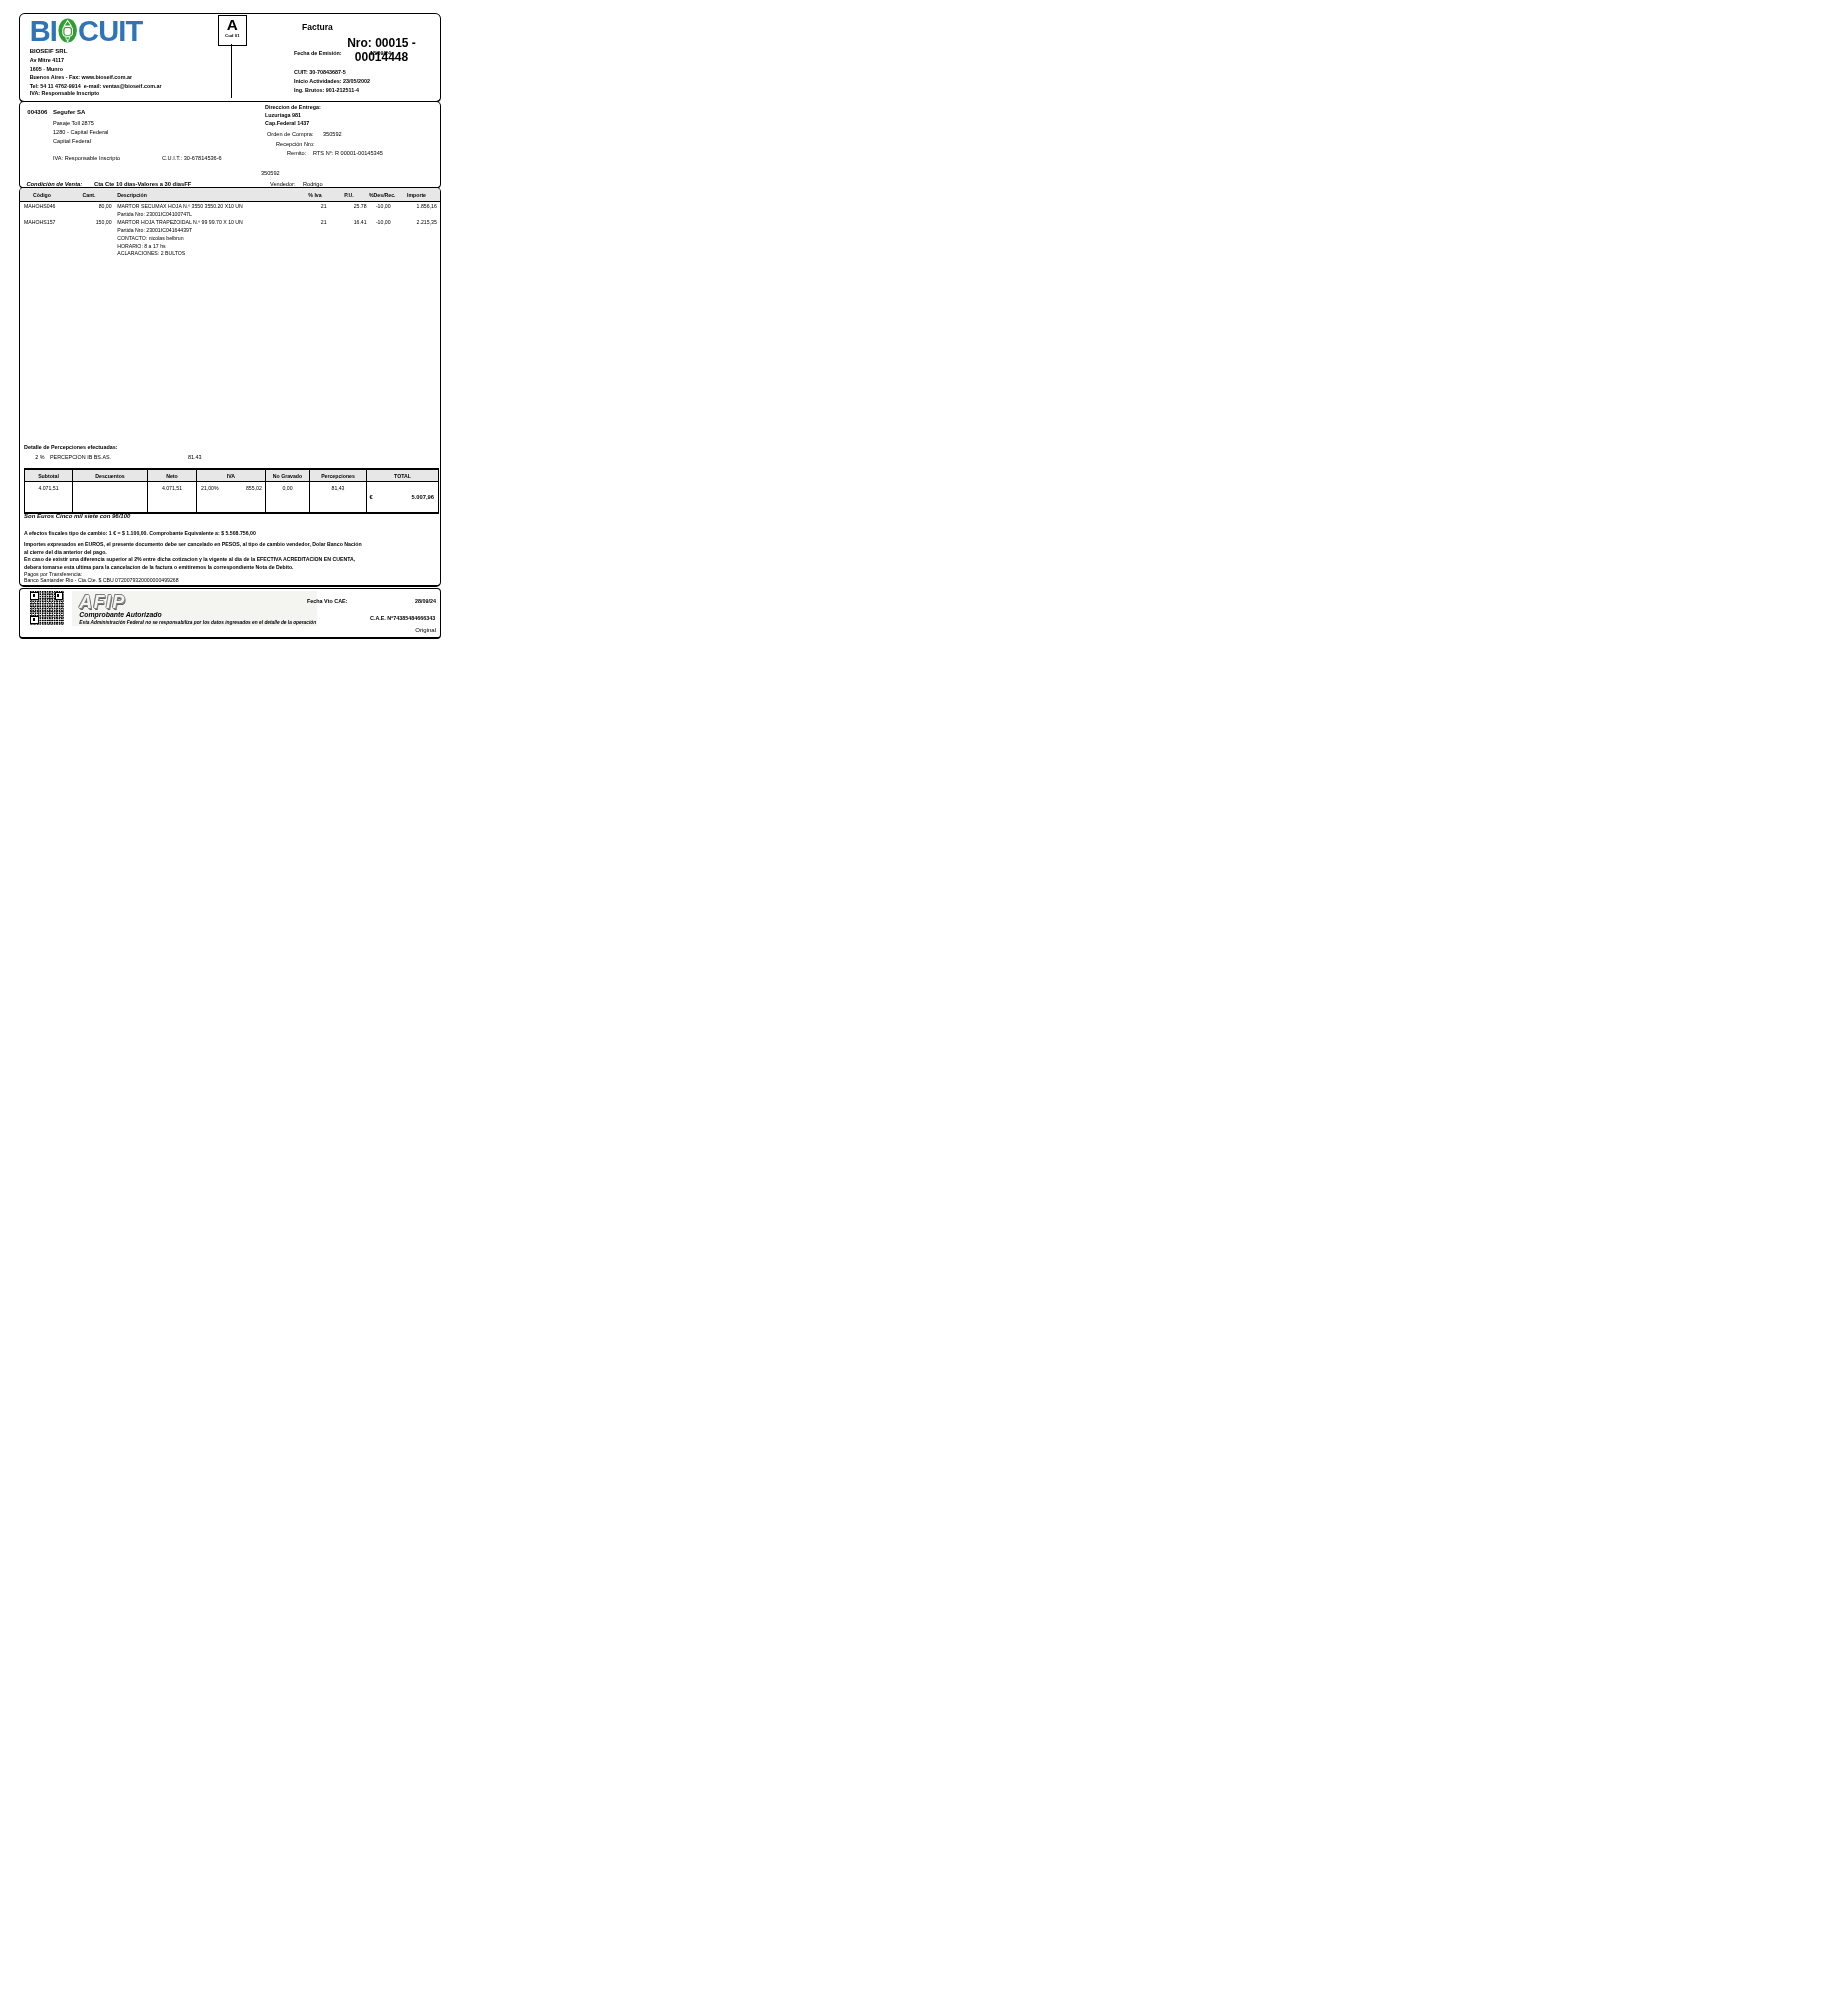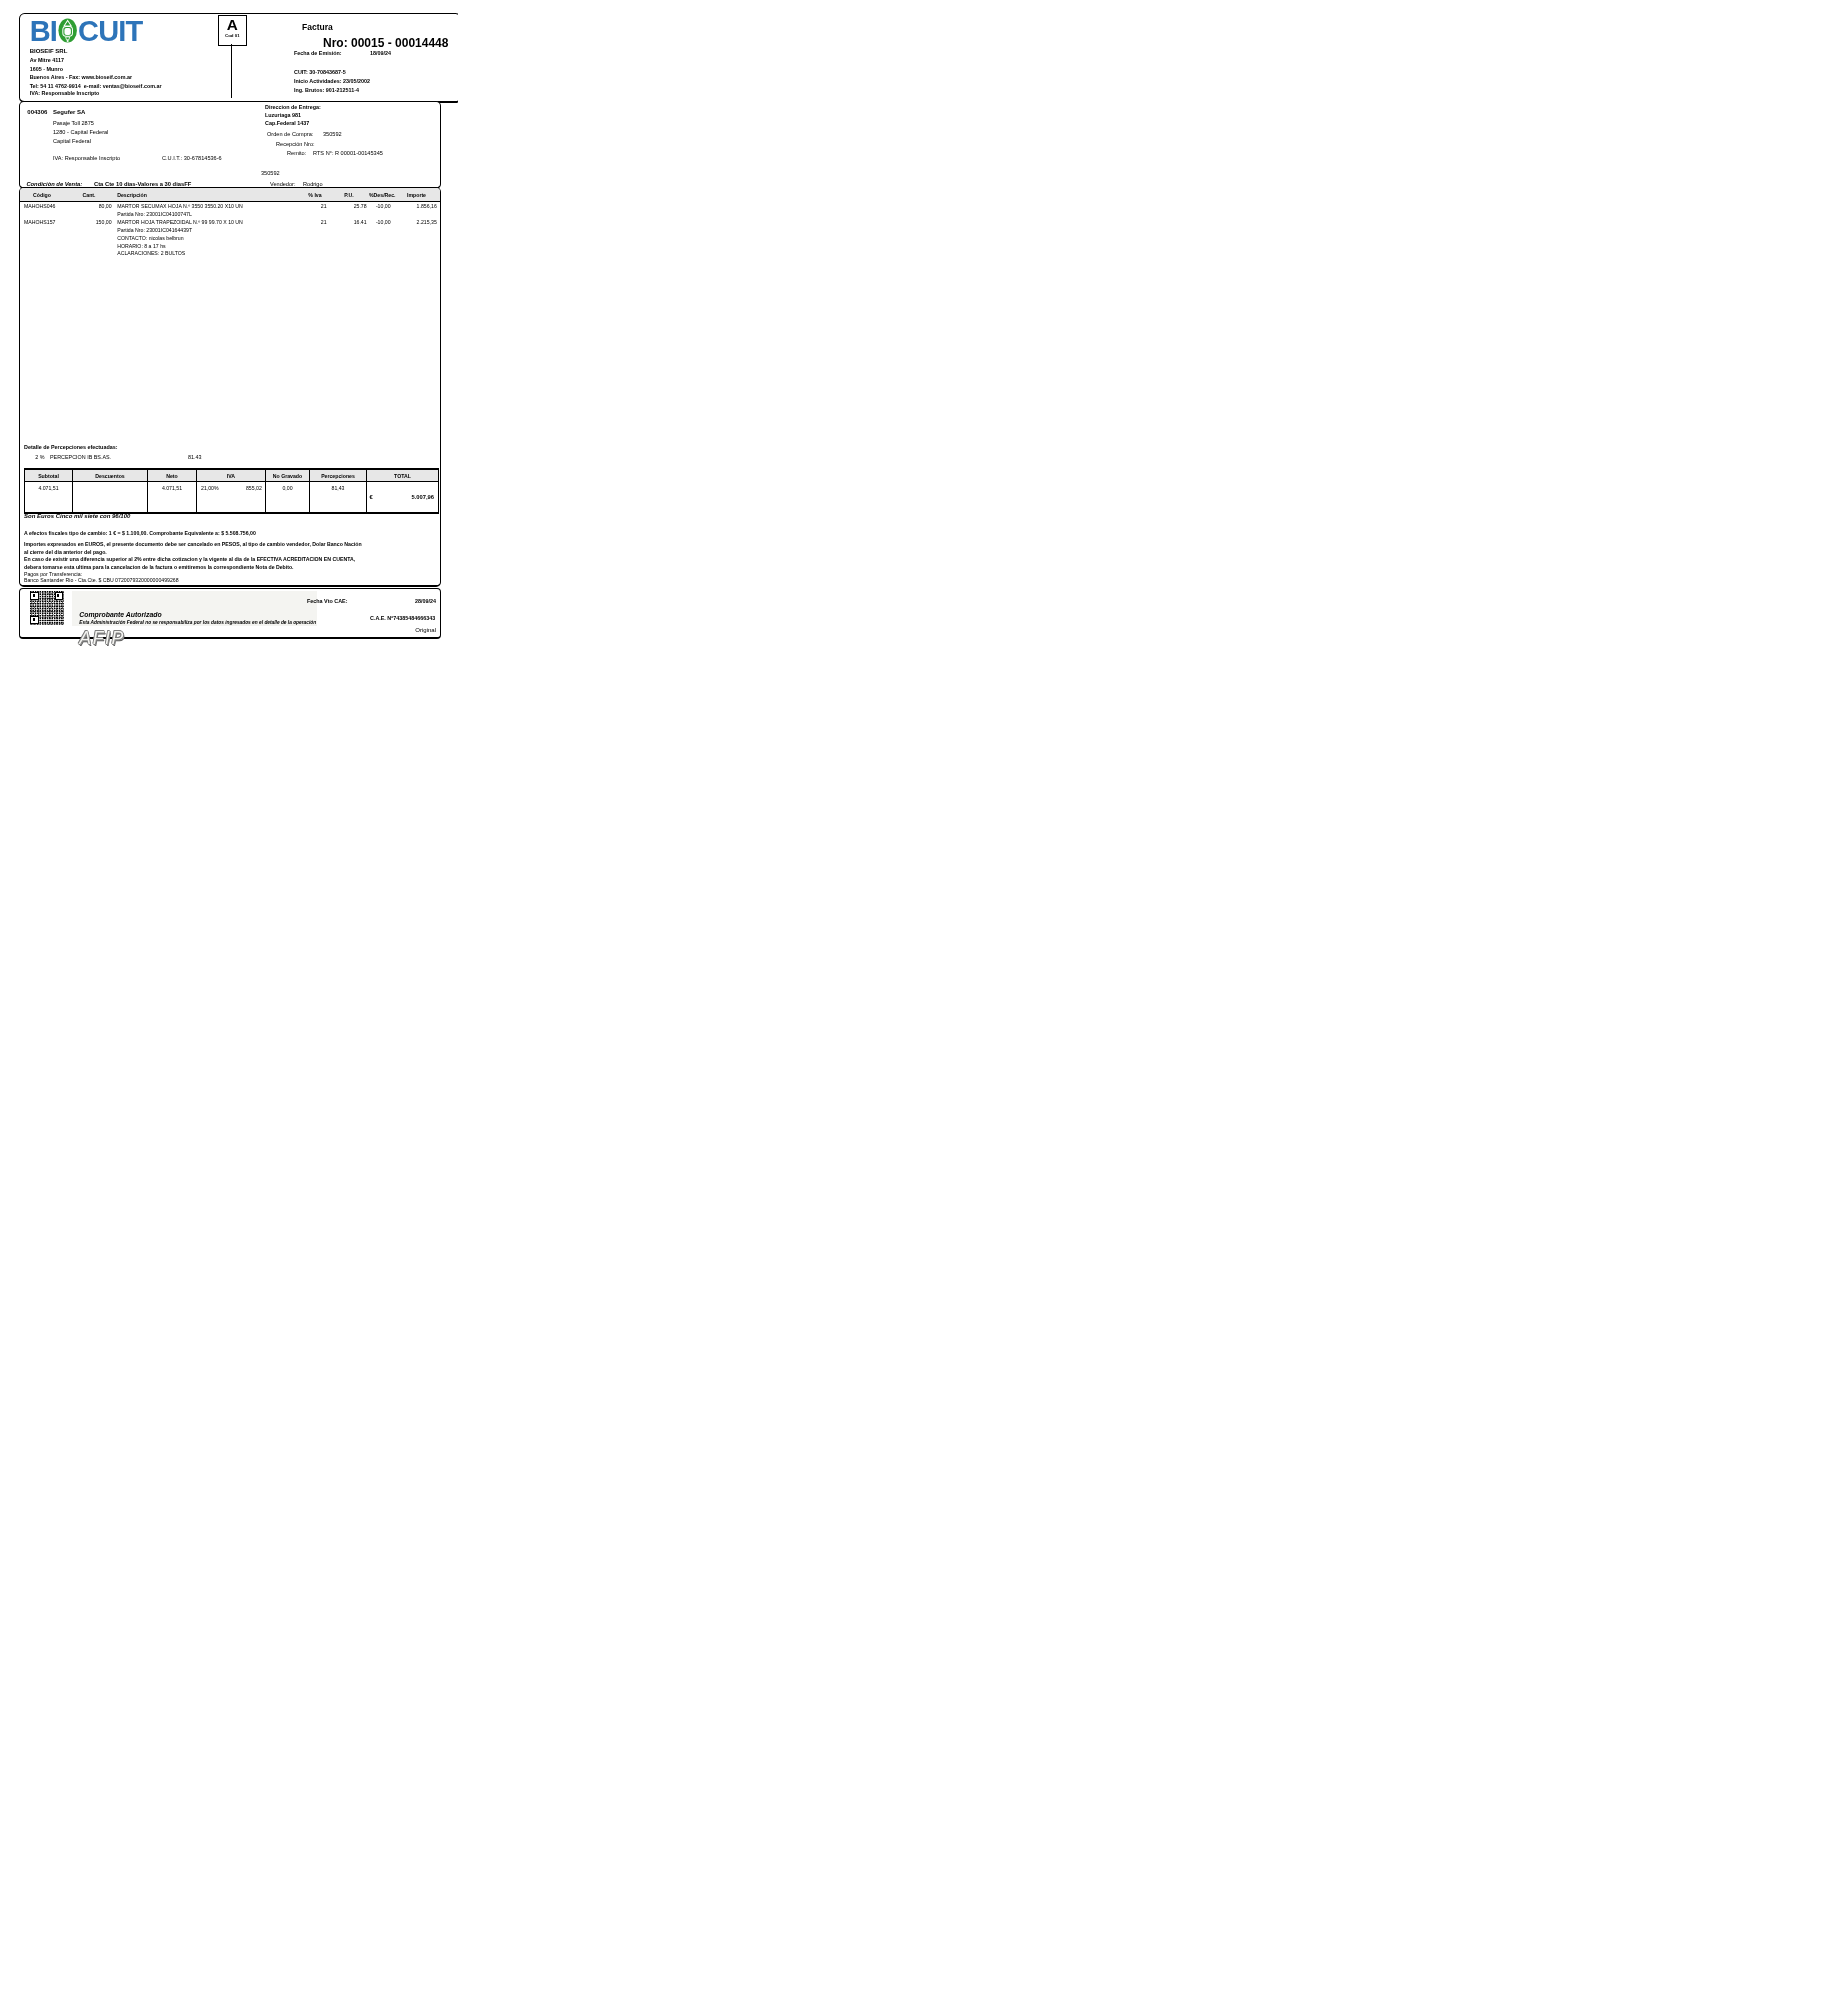--- a/index.html
+++ b/index.html
@@ -3,21 +3,21 @@
 <meta charset="utf-8">
 <style>
   html,body{margin:0;padding:0;background:#ffffff;}
   .page{position:relative;width:458px;height:647px;background:#fff;
         font-family:"Liberation Sans", sans-serif;color:#000;overflow:hidden;}
   .abs{position:absolute;}
   .b{font-weight:bold;}
   .i{font-style:italic;}
   .box{position:absolute;border:1.2px solid #000;border-radius:4.8px;background:#fff;}
   
-  .hdr-box{left:19px;top:12.5px;width:420px;height:87px;border-bottom-width:2.4px;border-radius:5.6px;padding-left:20px;}
+  .hdr-box{left:19px;top:12.5px;width:420px;height:87px;border-bottom-width:2.4px;border-radius:5.6px;}
   .logo{left:9.7px;top:5.6px;display:flex;align-items:center;height:24px;
         font-weight:800;font-size:29px;letter-spacing:-0.8px;line-height:23px;color:#2d74b9;}
   .logo .mask-o{display:inline-block;margin:0 0.8px;}
   .co-line{left:9.7px;font-size:5.4px;font-weight:bold;white-space:pre;}
   .abox{left:198px;top:1.6px;width:26.6px;height:29px;border:1.2px solid #000;position:absolute;background:#fff;text-align:center;}
   .abox .letter{font-size:15.3px;font-weight:bold;line-height:17px;display:block;}
   .abox .code{font-size:4.4px;font-weight:bold;display:block;margin-top:0.4px;}
   .hdr-divider{left:211px;top:30px;width:1.2px;height:54px;background:#000;position:absolute;}
   .hd-r{font-size:5.4px;font-weight:bold;}
   
@@ -55,24 +55,24 @@
   .note{left:4px;font-size:5.2px;}
   
   .ft-box{left:19px;top:588px;width:420px;height:48px;border-left-width:1.6px;border-bottom-width:2.8px;border-radius:4px;}
   .qr{position:absolute;left:9.7px;top:2px;width:34px;height:34px;background:
       radial-gradient(circle at 0.8px 0.8px,#000 0.6px,transparent 0.7px) 0 0/2.4px 2.4px,
       radial-gradient(circle at 1.6px 1.2px,#000 0.6px,transparent 0.7px) 0 0/3.6px 2.8px,
       radial-gradient(circle at 1.2px 2px,#000 0.6px,transparent 0.7px) 0.4px 0.8px/2.8px 4.4px,#fff;}
   .finder{position:absolute;width:6.4px;height:6.4px;border:1.2px solid #000;background:#fff;}
   .finder:after{content:"";position:absolute;left:1.2px;top:1.2px;width:2.8px;height:2.8px;background:#000;}
   .afip-panel{position:absolute;left:52px;top:2.4px;width:245px;height:35px;background:#f4f4f1;}
-  .afip-logo{position:absolute;left:7.3px;top:0.8px;font-size:17.7px;font-weight:400;font-style:italic;
+  .afip-logo{position:absolute;left:7.3px;top:0.8px;font-size:17.7px;font-weight:700;font-style:italic;
       letter-spacing:1.6px;color:#f4f4f1;
       text-shadow:-0.8px 0 #7d7d7d,0.8px 0 #7d7d7d,0 -0.8px #7d7d7d,0 0.8px #7d7d7d,
-                  -0.8px -0.8px #7d7d7d,0.8px 0.8px #9a9a9a,1.2px 1.6px 0 #606060;margin-top:36px;}
+                  -0.8px -0.8px #7d7d7d,0.8px 0.8px #9a9a9a,1.2px 1.6px 0 #606060;}
   .auth{position:absolute;left:7.3px;top:19.3px;font-size:6.9px;font-weight:bold;font-style:italic;}
   .discl{position:absolute;left:7.3px;top:29px;font-size:4.8px;font-style:italic;font-weight:bold;}
   .ft-r{font-size:5.4px;font-weight:bold;}
 </style>
 </head>
 <body>
 
 <div class="page">
 
   <div class="box hdr-box">

